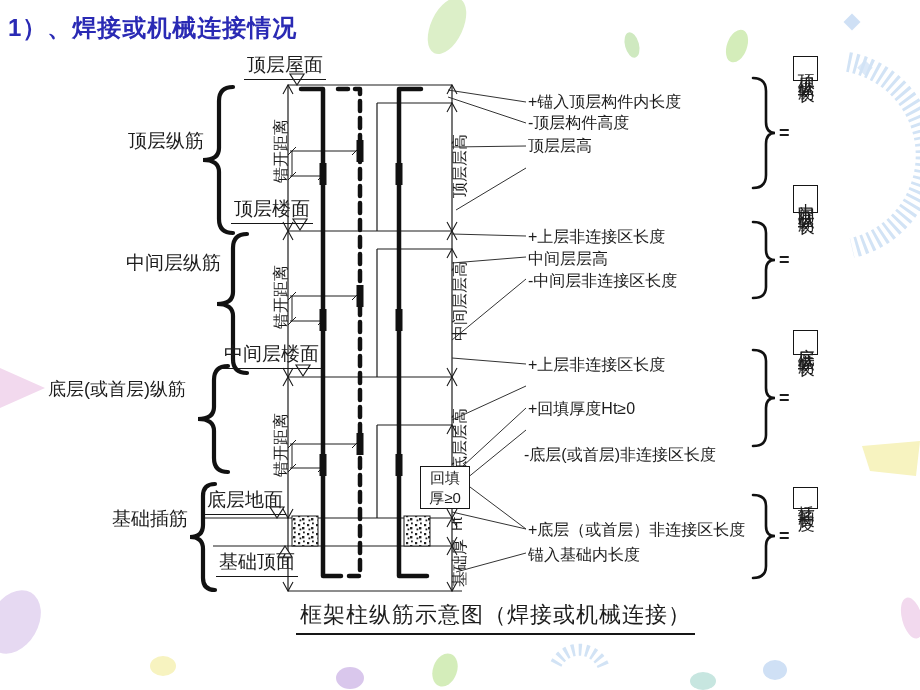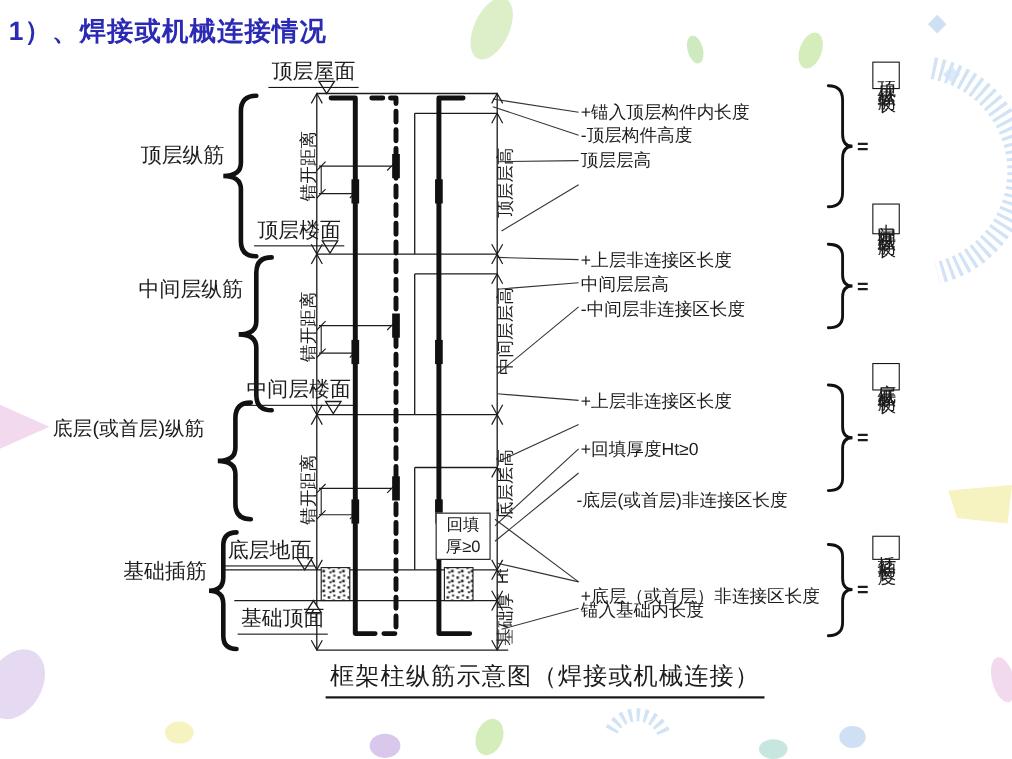--- a/index.html
+++ b/index.html
@@ -169,21 +169,21 @@
   <div class="rot" style="left:281px;top:151px;">错开距离</div>
   <div class="rot" style="left:281px;top:297px;">错开距离</div>
   <div class="rot" style="left:281px;top:445px;">错开距离</div>
 
   <div class="rot" style="left:460px;top:166px;">顶层层高</div>
   <div class="rot" style="left:460px;top:301px;">中间层层高</div>
   <div class="rot" style="left:460px;top:440px;">底层层高</div>
   <div class="rot" style="left:457px;top:524px;font-size:14px;">Ht</div>
   <div class="rot" style="left:460px;top:563px;">基础厚</div>
 
-  <div class="bfbox" style="left:396px;top:466px;">
+  <div class="bfbox" style="left:420px;top:466px;">
     <div>回填</div>
     <div>厚≥0</div>
   </div>
 
   <div class="term" style="left:528px;top:92px;">+锚入顶层构件内长度</div>
   <div class="term" style="left:528px;top:113px;">-顶层构件高度</div>
   <div class="term" style="left:528px;top:136px;">顶层层高</div>
   <div class="eq" style="left:779px;top:123px;">=</div>
   <div class="vbox" style="left:793px;top:56px;">顶层纵筋长</div>
 
@@ -192,20 +192,20 @@
   <div class="term" style="left:528px;top:271px;text-align:center;">-中间层非连接区长度</div>
   <div class="eq" style="left:779px;top:250px;">=</div>
   <div class="vbox" style="left:793px;top:185px;">中间层纵筋长</div>
 
   <div class="term" style="left:528px;top:355px;">+上层非连接区长度</div>
   <div class="term" style="left:528px;top:399px;">+回填厚度Ht≥0</div>
   <div class="term" style="left:524px;top:421px;margin-top:24px;">-底层(或首层)非连接区长度</div>
   <div class="eq" style="left:779px;top:388px;">=</div>
   <div class="vbox" style="left:793px;top:330px;">底层纵筋长</div>
 
-  <div class="term" style="left:528px;top:520px;margin-top:12px;">+底层（或首层）非连接区长度</div>
+  <div class="term" style="left:528px;top:520px;">+底层（或首层）非连接区长度</div>
   <div class="term" style="left:528px;top:545px;">锚入基础内长度</div>
   <div class="eq" style="left:779px;top:526px;">=</div>
   <div class="vbox" style="left:793px;top:487px;">插筋长度</div>
 
   <div class="caption" style="left:296px;top:600px;">框架柱纵筋示意图（焊接或机械连接）</div>
 
 </div>
 
 </body></html>

